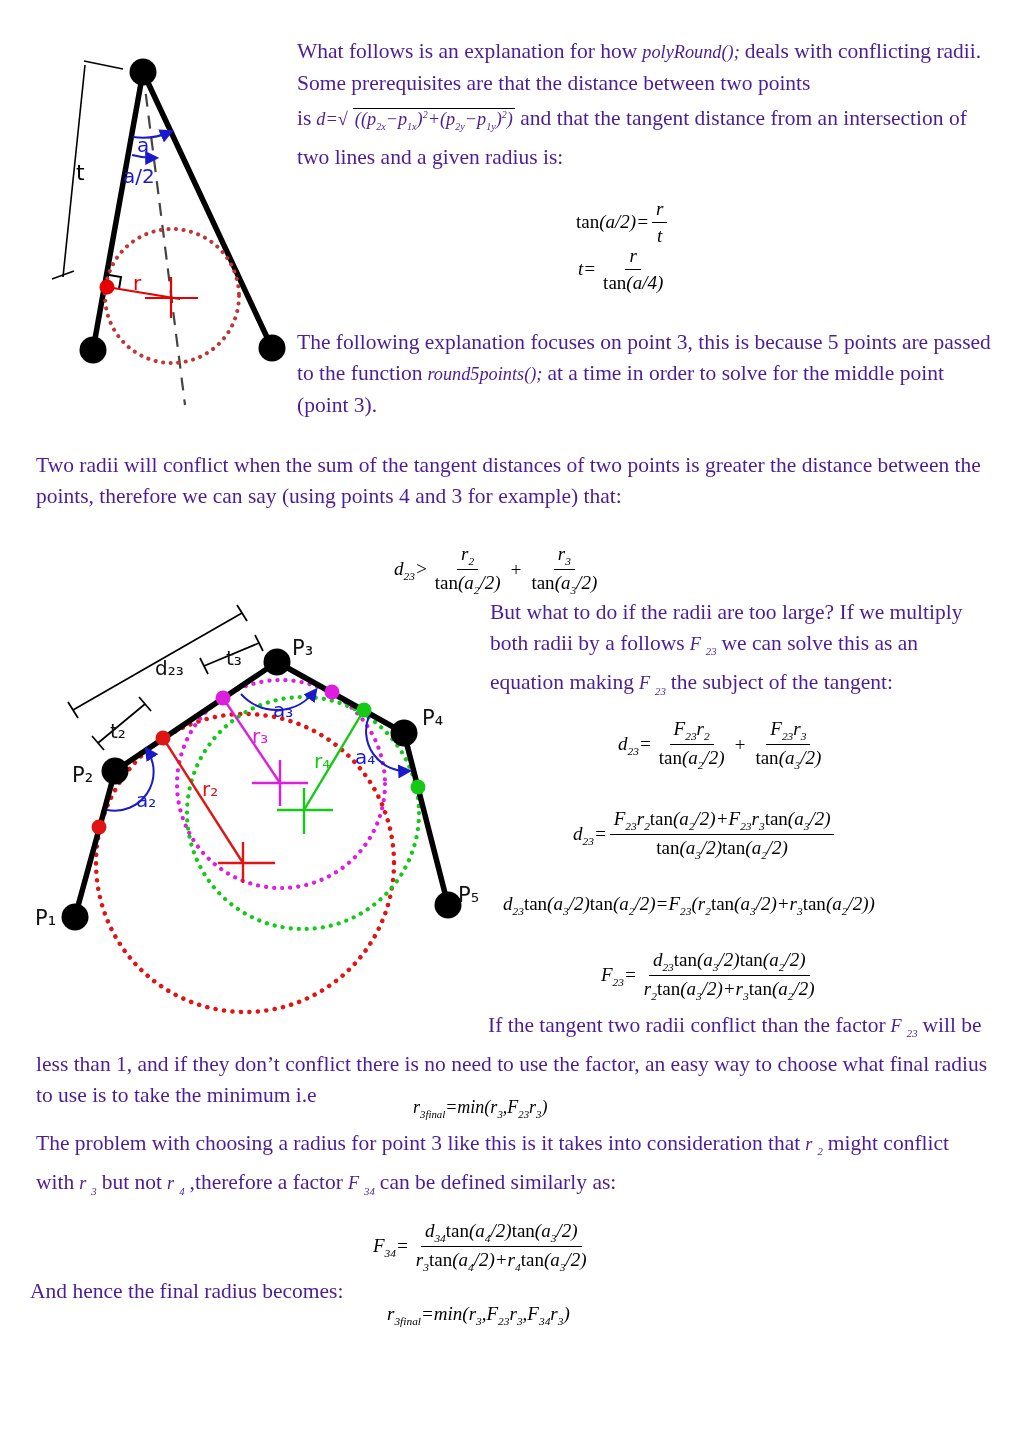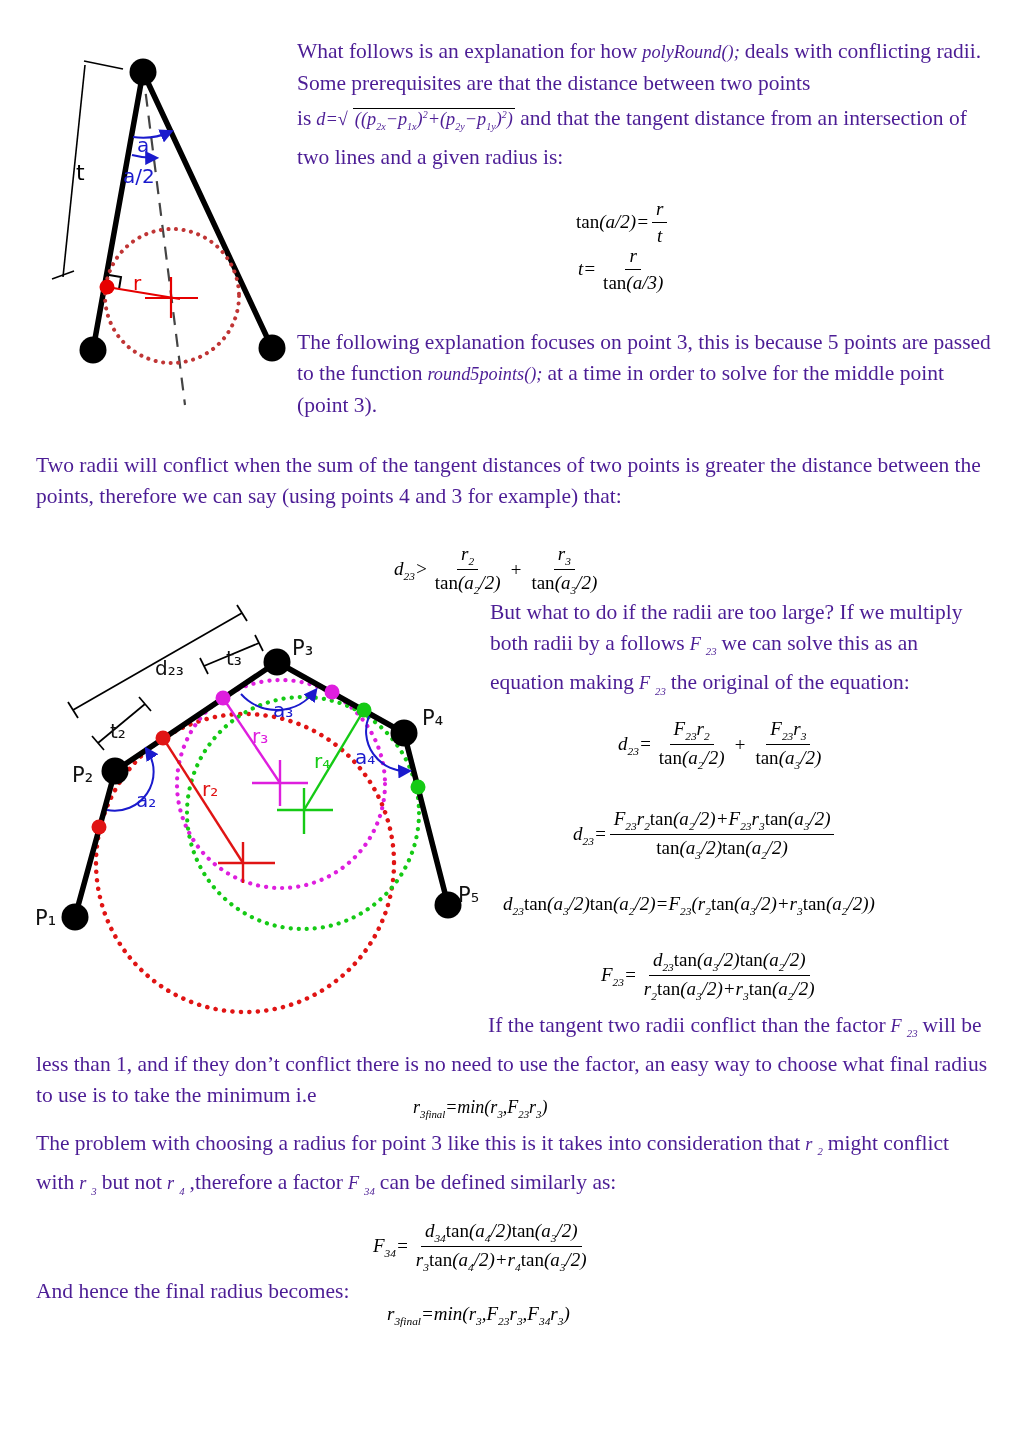--- a/index.html
+++ b/index.html
@@ -83,48 +83,48 @@
 
   <div class="para" style="left:297px;top:327px;width:694px">
     <span><span class="">The following explanation focuses on point 3, this is because 5 points are passed to the function</span><span class="m">round5points();</span><span class="">at a time in order to solve for the middle point (point 3).</span></span>
   </div>
 
   <div class="para" style="left:36px;top:450px;width:950px">
     <span><span class="">Two radii will conflict when the sum of the tangent distances of two points is greater the distance between the points, therefore we can say (using points 4 and 3 for example) that:</span></span>
   </div>
 
   <div class="para" style="left:490px;top:597px;width:505px">
-    <span><span class="">But what to do if the radii are too large? If we multiply both radii by a follows</span><span class="m">F</span><sub class="m">23</sub><span class="">we can solve this as an equation making</span><span class="m">F</span><sub class="m">23</sub><span class="">the original of the equation:</span></span>
+    <span><span class="">But what to do if the radii are too large? If we multiply both radii by a follows</span><span class="m">F</span><sub class="m">23</sub><span class="">we can solve this as an equation making</span><span class="m">F</span><sub class="m">23</sub><span class="">the subject of the tangent:</span></span>
   </div>
 
   <div class="para" style="left:36px;top:1010px;width:955px">
     <span class="spacer"></span><span><span class="">If the tangent two radii conflict than the factor</span><span class="m">F</span><sub class="m">23</sub><span class="">will be less than 1, and if they don’t conflict there is no need to use the factor, an easy way to choose what final radius to use is to take the minimum i.e</span></span>
   </div>
 
   <div class="para" style="left:36px;top:1128px;width:955px">
     <span><span class="">The problem with choosing a radius for point 3 like this is it takes into consideration that</span><span class="m">r</span><sub class="m">2</sub><span class="">might conflict with</span><span class="m">r</span><sub class="m">3</sub><span class="">but not</span><span class="m">r</span><sub class="m">4</sub><span class="">,therefore a factor</span><span class="m">F</span><sub class="m">34</sub><span class="">can be defined similarly as:</span></span>
   </div>
 
-  <div class="para" style="left:36px;top:1276px;width:500px">
+  <div class="para" style="left:30px;top:1276px;width:500px">
     <span><span class="">And hence the final radius becomes:</span></span>
   </div>
 
   <div class="eq" style="left:576px;top:196px">
     <span class="run"><span class="rm">tan</span><span class="">(a/2)=</span></span>
     <span class="frac">
         <span class="num"><span class="">r</span></span>
         <span class="den"><span class="">t</span></span>
       </span>
   </div>
 
   <div class="eq" style="left:578px;top:243px">
     <span class="run"><span class="">t=</span></span>
     <span class="frac">
         <span class="num"><span class="">r</span></span>
-        <span class="den"><span class="rm">tan</span><span class="">(a/3)</span></span>
+        <span class="den"><span class="rm">tan</span><span class="">(a/4)</span></span>
       </span>
   </div>
 
   <div class="eq" style="left:394px;top:541px">
     <span class="run"><span class="">d</span><sub class="">23</sub><span class="">&gt;</span></span>
     <span class="frac">
         <span class="num"><span class="">r</span><sub class="">2</sub></span>
         <span class="den"><span class="rm">tan</span><span class="">(a</span><sub class="">2</sub><span class="">/2)</span></span>
       </span>
     <span class="op"><span class="">+</span></span>

